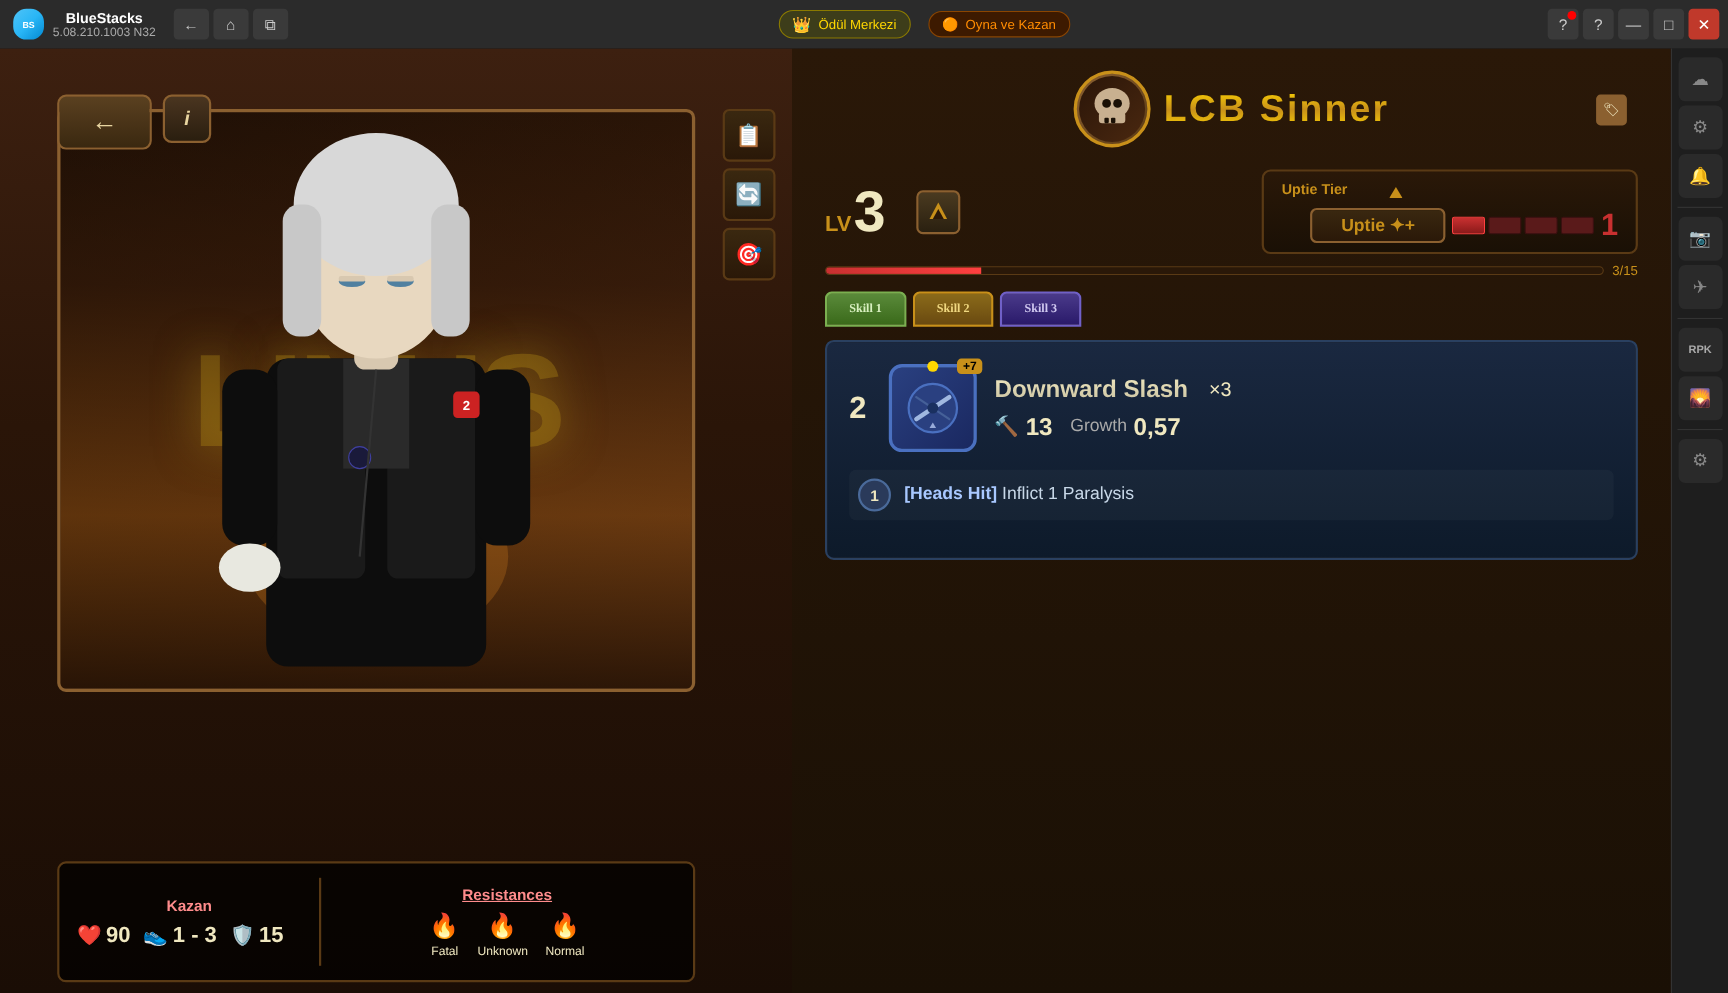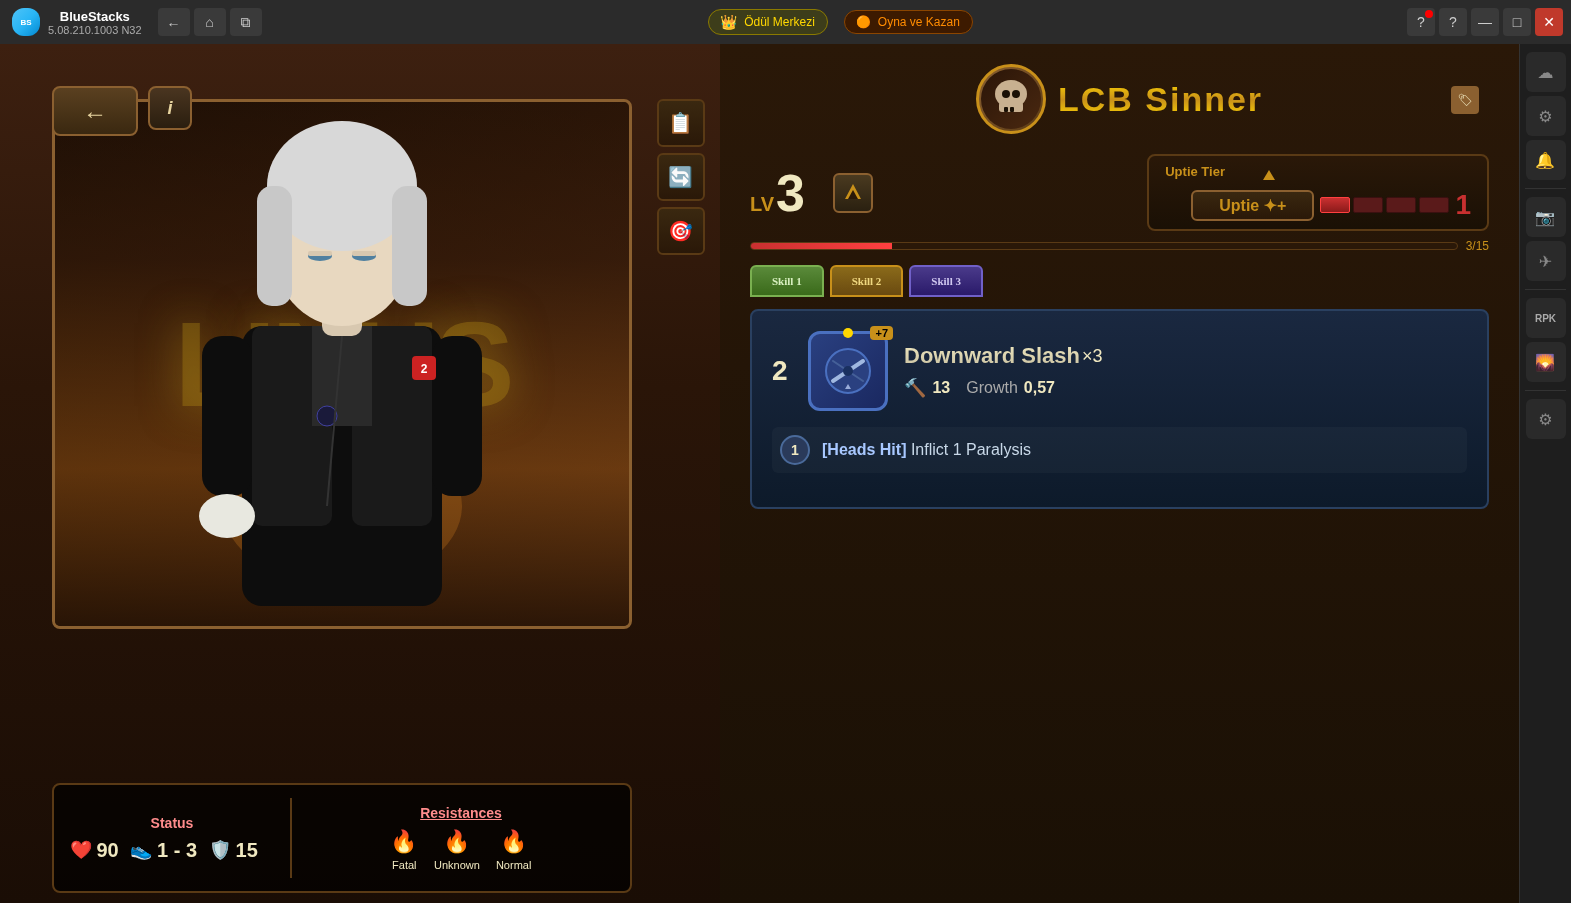--- a/index.html
+++ b/index.html
@@ -595,21 +595,21 @@
       border-radius: 50%;
     }
 
     .skill-info {
       flex: 1;
     }
 
     .skill-name-row {
       display: flex;
       align-items: center;
-      gap: 2px;
+      gap: 19px;
       margin-bottom: 8px;
     }
 
     .skill-name {
       color: #f0e8c0;
       font-size: 22px;
       font-weight: bold;
       background: linear-gradient(180deg, #f0e8c0 0%, #c8c0a0 100%);
       -webkit-background-clip: text;
       -webkit-text-fill-color: transparent;
@@ -628,21 +628,21 @@
 
     .dmg-item {
       display: flex;
       align-items: center;
       gap: 6px;
     }
 
     .dmg-icon { font-size: 18px; }
     .dmg-value {
       color: #f0e8c0;
-      font-size: 16px;
+      font-size: 22px;
       font-weight: bold;
     }
 
     .growth-label { color: #aaa; font-size: 16px; }
 
     
     .effect-row {
       display: flex;
       align-items: center;
       gap: 12px;
@@ -816,21 +816,21 @@
     </div>
 
     <div class="action-btns">
       <div class="action-btn">📋</div>
       <div class="action-btn">🔄</div>
       <div class="action-btn">🎯</div>
     </div>
 
     <div class="status-bar">
       <div class="status-section">
-        <div class="status-title">Status</div>
+        <div class="status-title">Kazan</div>
         <div class="status-stats">
           <div class="stat-item">
             <span class="stat-icon">❤️</span>
             <span>90</span>
           </div>
           <div class="stat-item">
             <span class="stat-icon">👟</span>
             <span><span>1</span> - <span>3</span></span>
           </div>
           <div class="stat-item">

